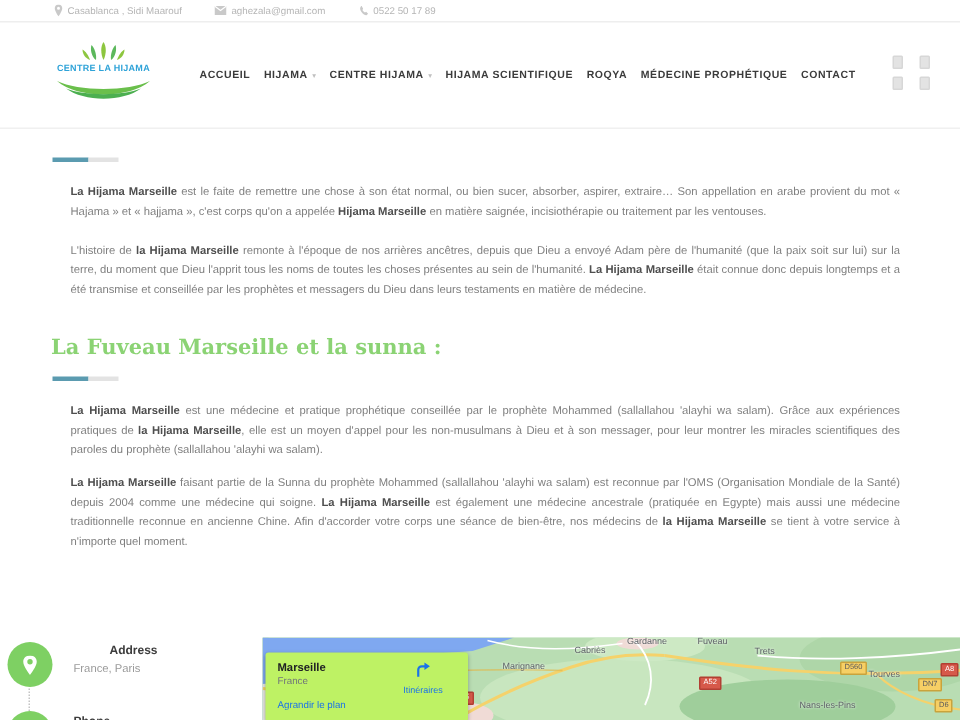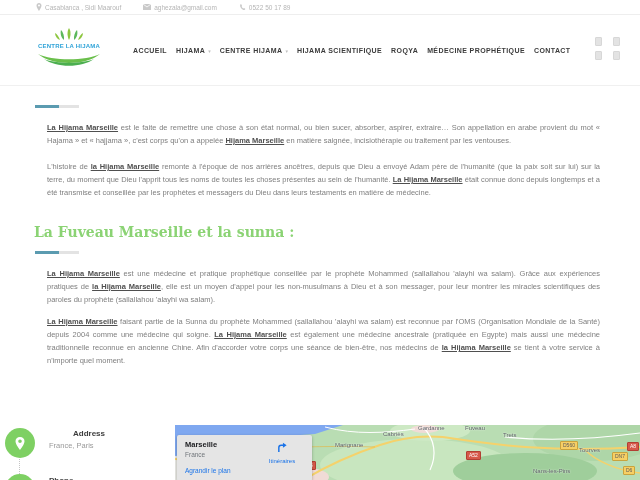--- a/index.html
+++ b/index.html
@@ -27,21 +27,21 @@
 
   
   .content{position:absolute;left:34px;top:97px;width:566px;}
   .sec-h{margin:0;font-family:"DejaVu Serif","Liberation Serif",serif;font-size:14px;line-height:22px;
          font-weight:bold;color:#8bd374;}
   .underline{margin:8px 0 0 1px;height:3px;width:44px;display:flex;}
   .u-teal{width:24px;height:3px;background:#5b9bb0;}
   .u-gray{width:20px;height:3px;background:#e3e3e3;}
   .para{margin:13px 0 0 13px;width:553px;font-size:7.5px;line-height:13px;color:#7f7f7f;
         text-align:justify;}
-  .para .b{font-weight:bold;color:#4f4f4f;text-decoration:underline;}
+  .para .b{font-weight:bold;color:#4f4f4f;}
   .para.mt9{margin-top:9px;}
   .sec2{margin-top:22px;}
 
   
   .contact-item-circle{position:absolute;width:30px;height:30px;border-radius:50%;background:#7ed063;
         color:#fff;display:flex;align-items:center;justify-content:center;}
   .circle-1{left:5px;top:428px;}
   .circle-2{left:5px;top:474px;}
   .contact-connector{position:absolute;left:19px;top:459px;height:15px;border-left:1px dotted #c4c4c4;}
   .contact-label{position:absolute;font-size:8px;font-weight:bold;color:#3d3d3d;}
@@ -50,21 +50,21 @@
   .value-1{left:49px;top:441px;}
   .label-2{left:49px;top:476px;}
 
   
   .map{position:absolute;left:175px;top:425px;width:465px;height:55px;overflow:hidden;background:#b9ddb3;cursor:grab;}
   .map svg.bg{position:absolute;left:0;top:0;}
   .map-label{position:absolute;font-size:6px;color:#5f6368;white-space:nowrap;text-shadow:0 0 2px #fff;}
   .badge{position:absolute;font-size:5px;line-height:7px;padding:0 2px;border-radius:1px;white-space:nowrap;}
   .badge.red{background:#d6594a;color:#fff;border:1px solid #b23f33;}
   .badge.yellow{background:#f6cf65;color:#5b5b5b;border:1px solid #c9a33c;}
-  .map-card{position:absolute;left:2px;top:10px;width:135px;height:46px;background:#e5e5e5;border-radius:2px;
+  .map-card{position:absolute;left:2px;top:10px;width:135px;height:46px;background:#bef264;border-radius:2px;
             box-shadow:0 1px 3px rgba(0,0,0,.3);padding:5px 8px;}
   .map-card-title{font-size:7.5px;font-weight:bold;color:#202124;}
   .map-card-sub{font-size:6.5px;color:#70757a;margin-top:2px;}
   .map-card-enlarge{position:absolute;left:8px;top:32px;font-size:6.5px;color:#1a73e8;text-decoration:none;cursor:pointer;}
   .map-card-dir{position:absolute;right:10px;top:4px;width:40px;text-align:center;cursor:pointer;}
   .map-card-dir-label{font-size:6px;color:#1a73e8;margin-top:1px;}
 </style>
 </head>
 <body>
 

